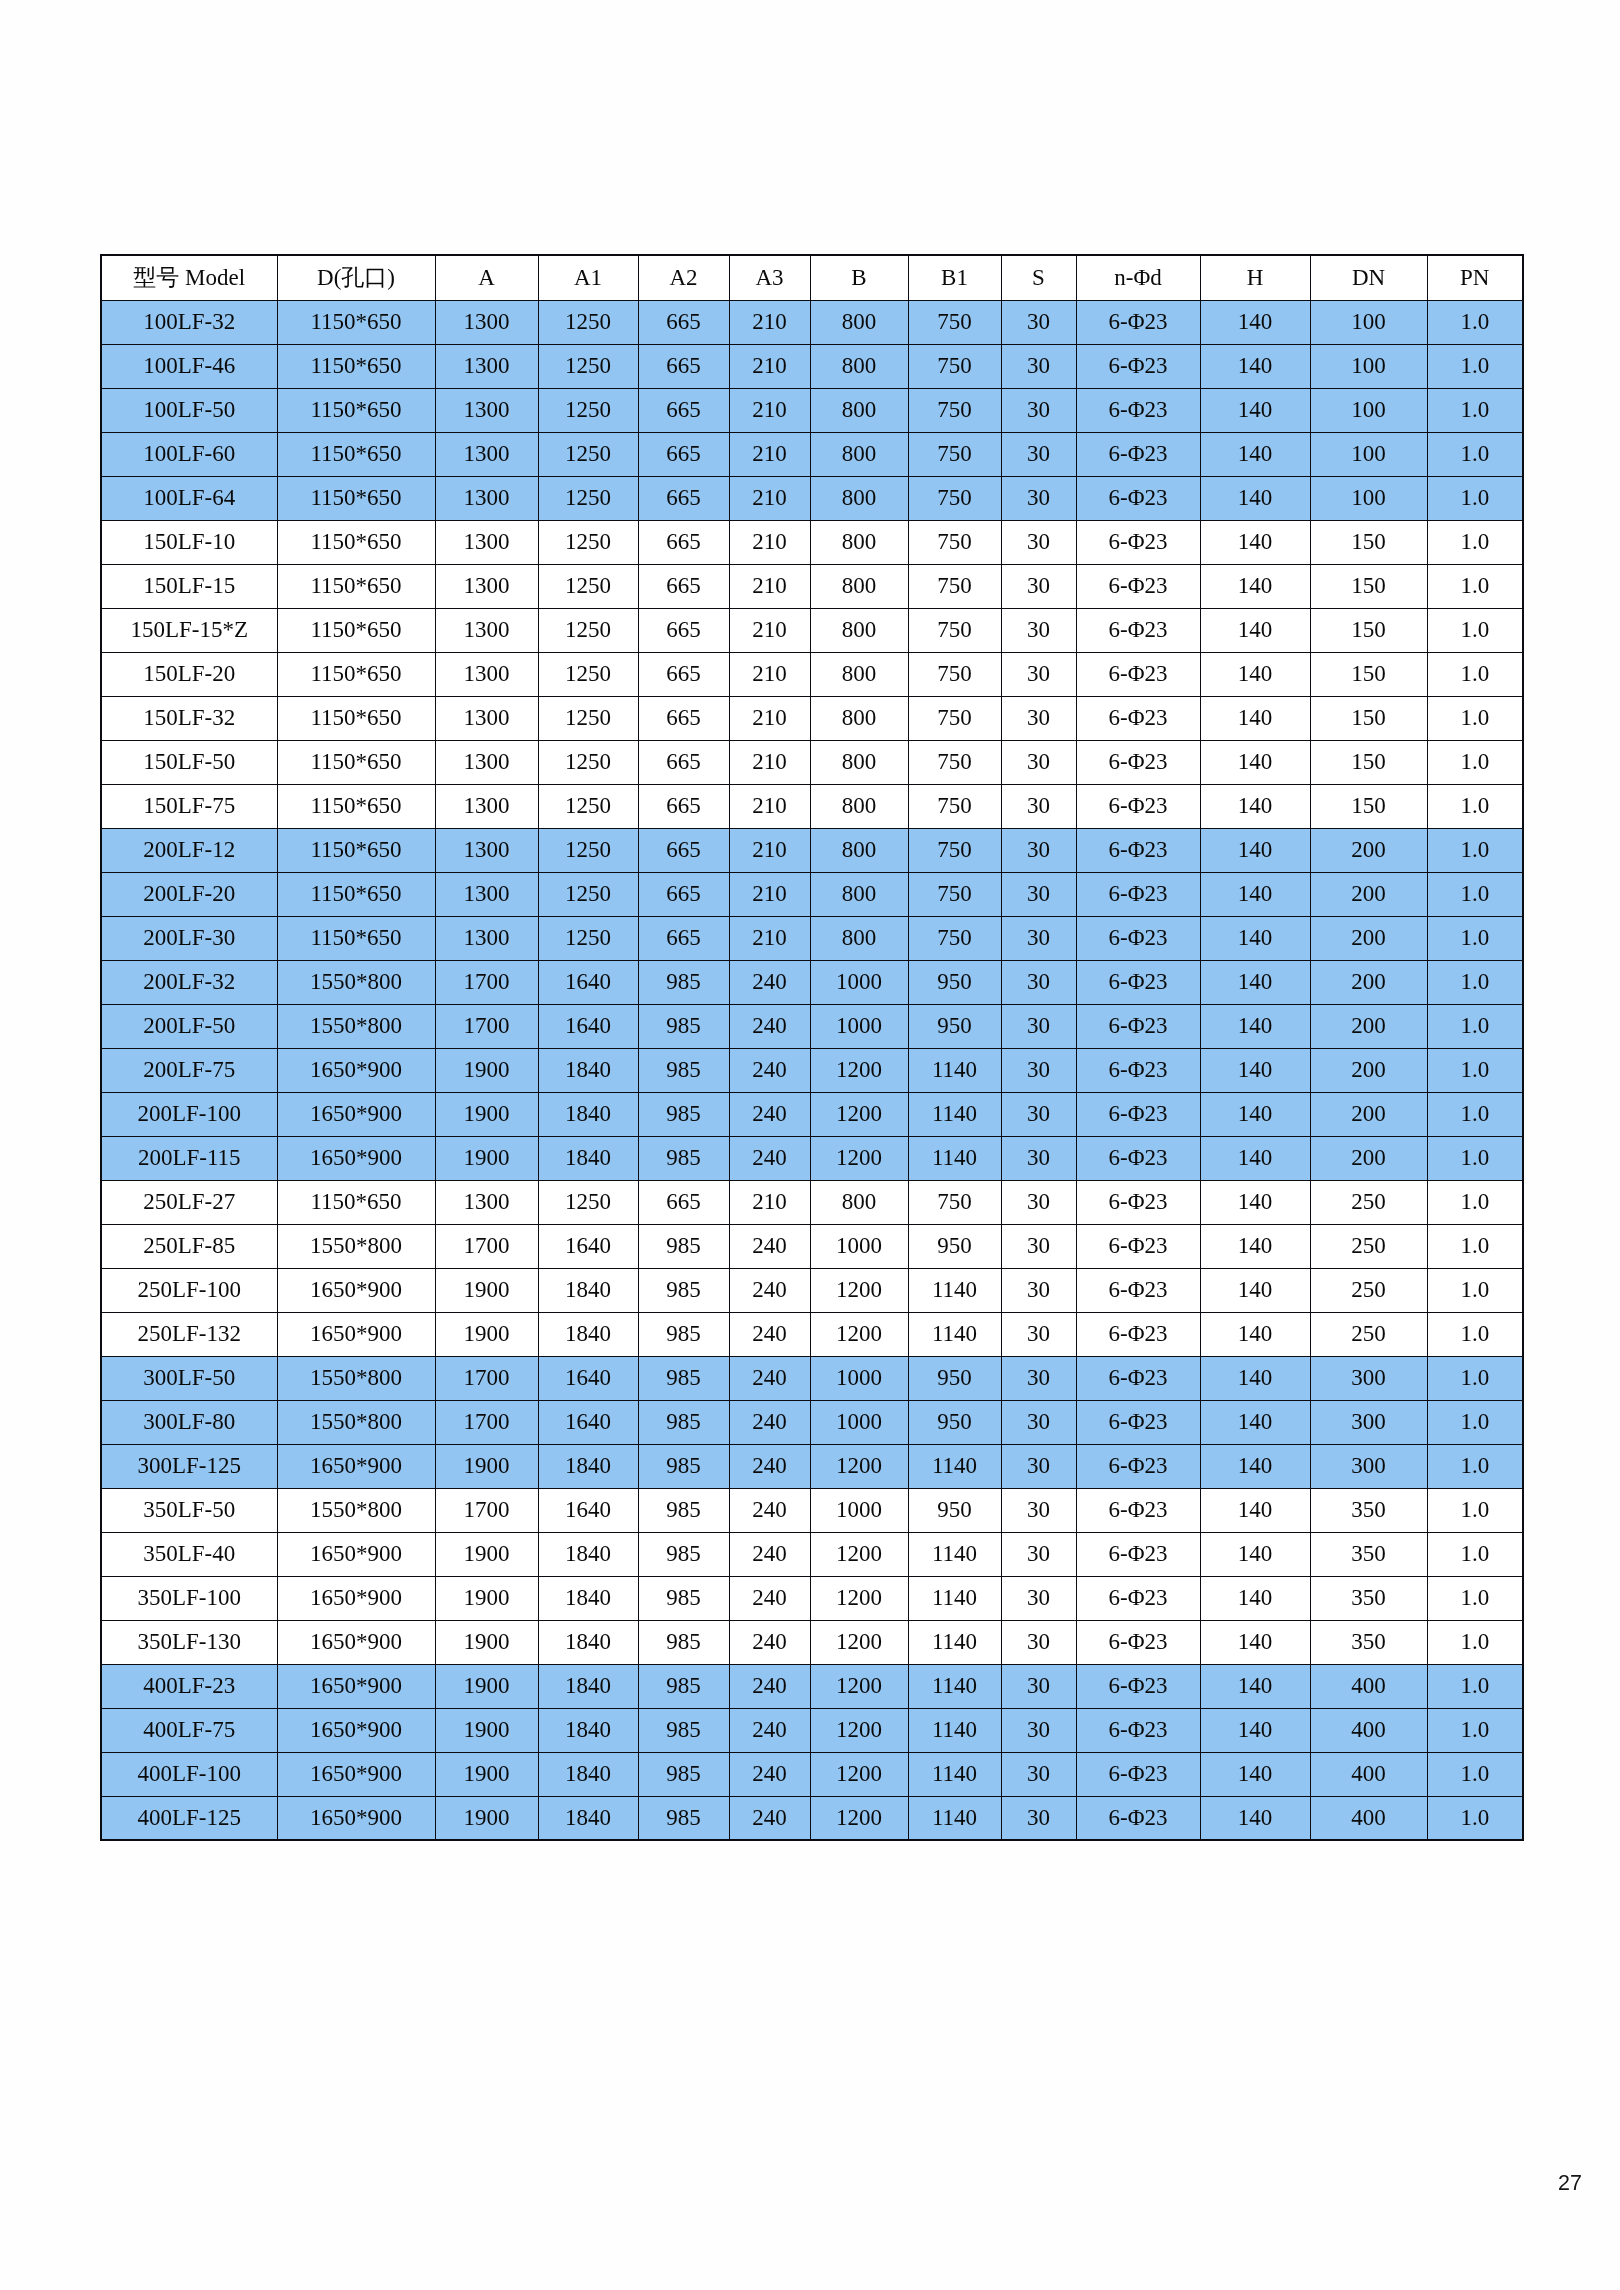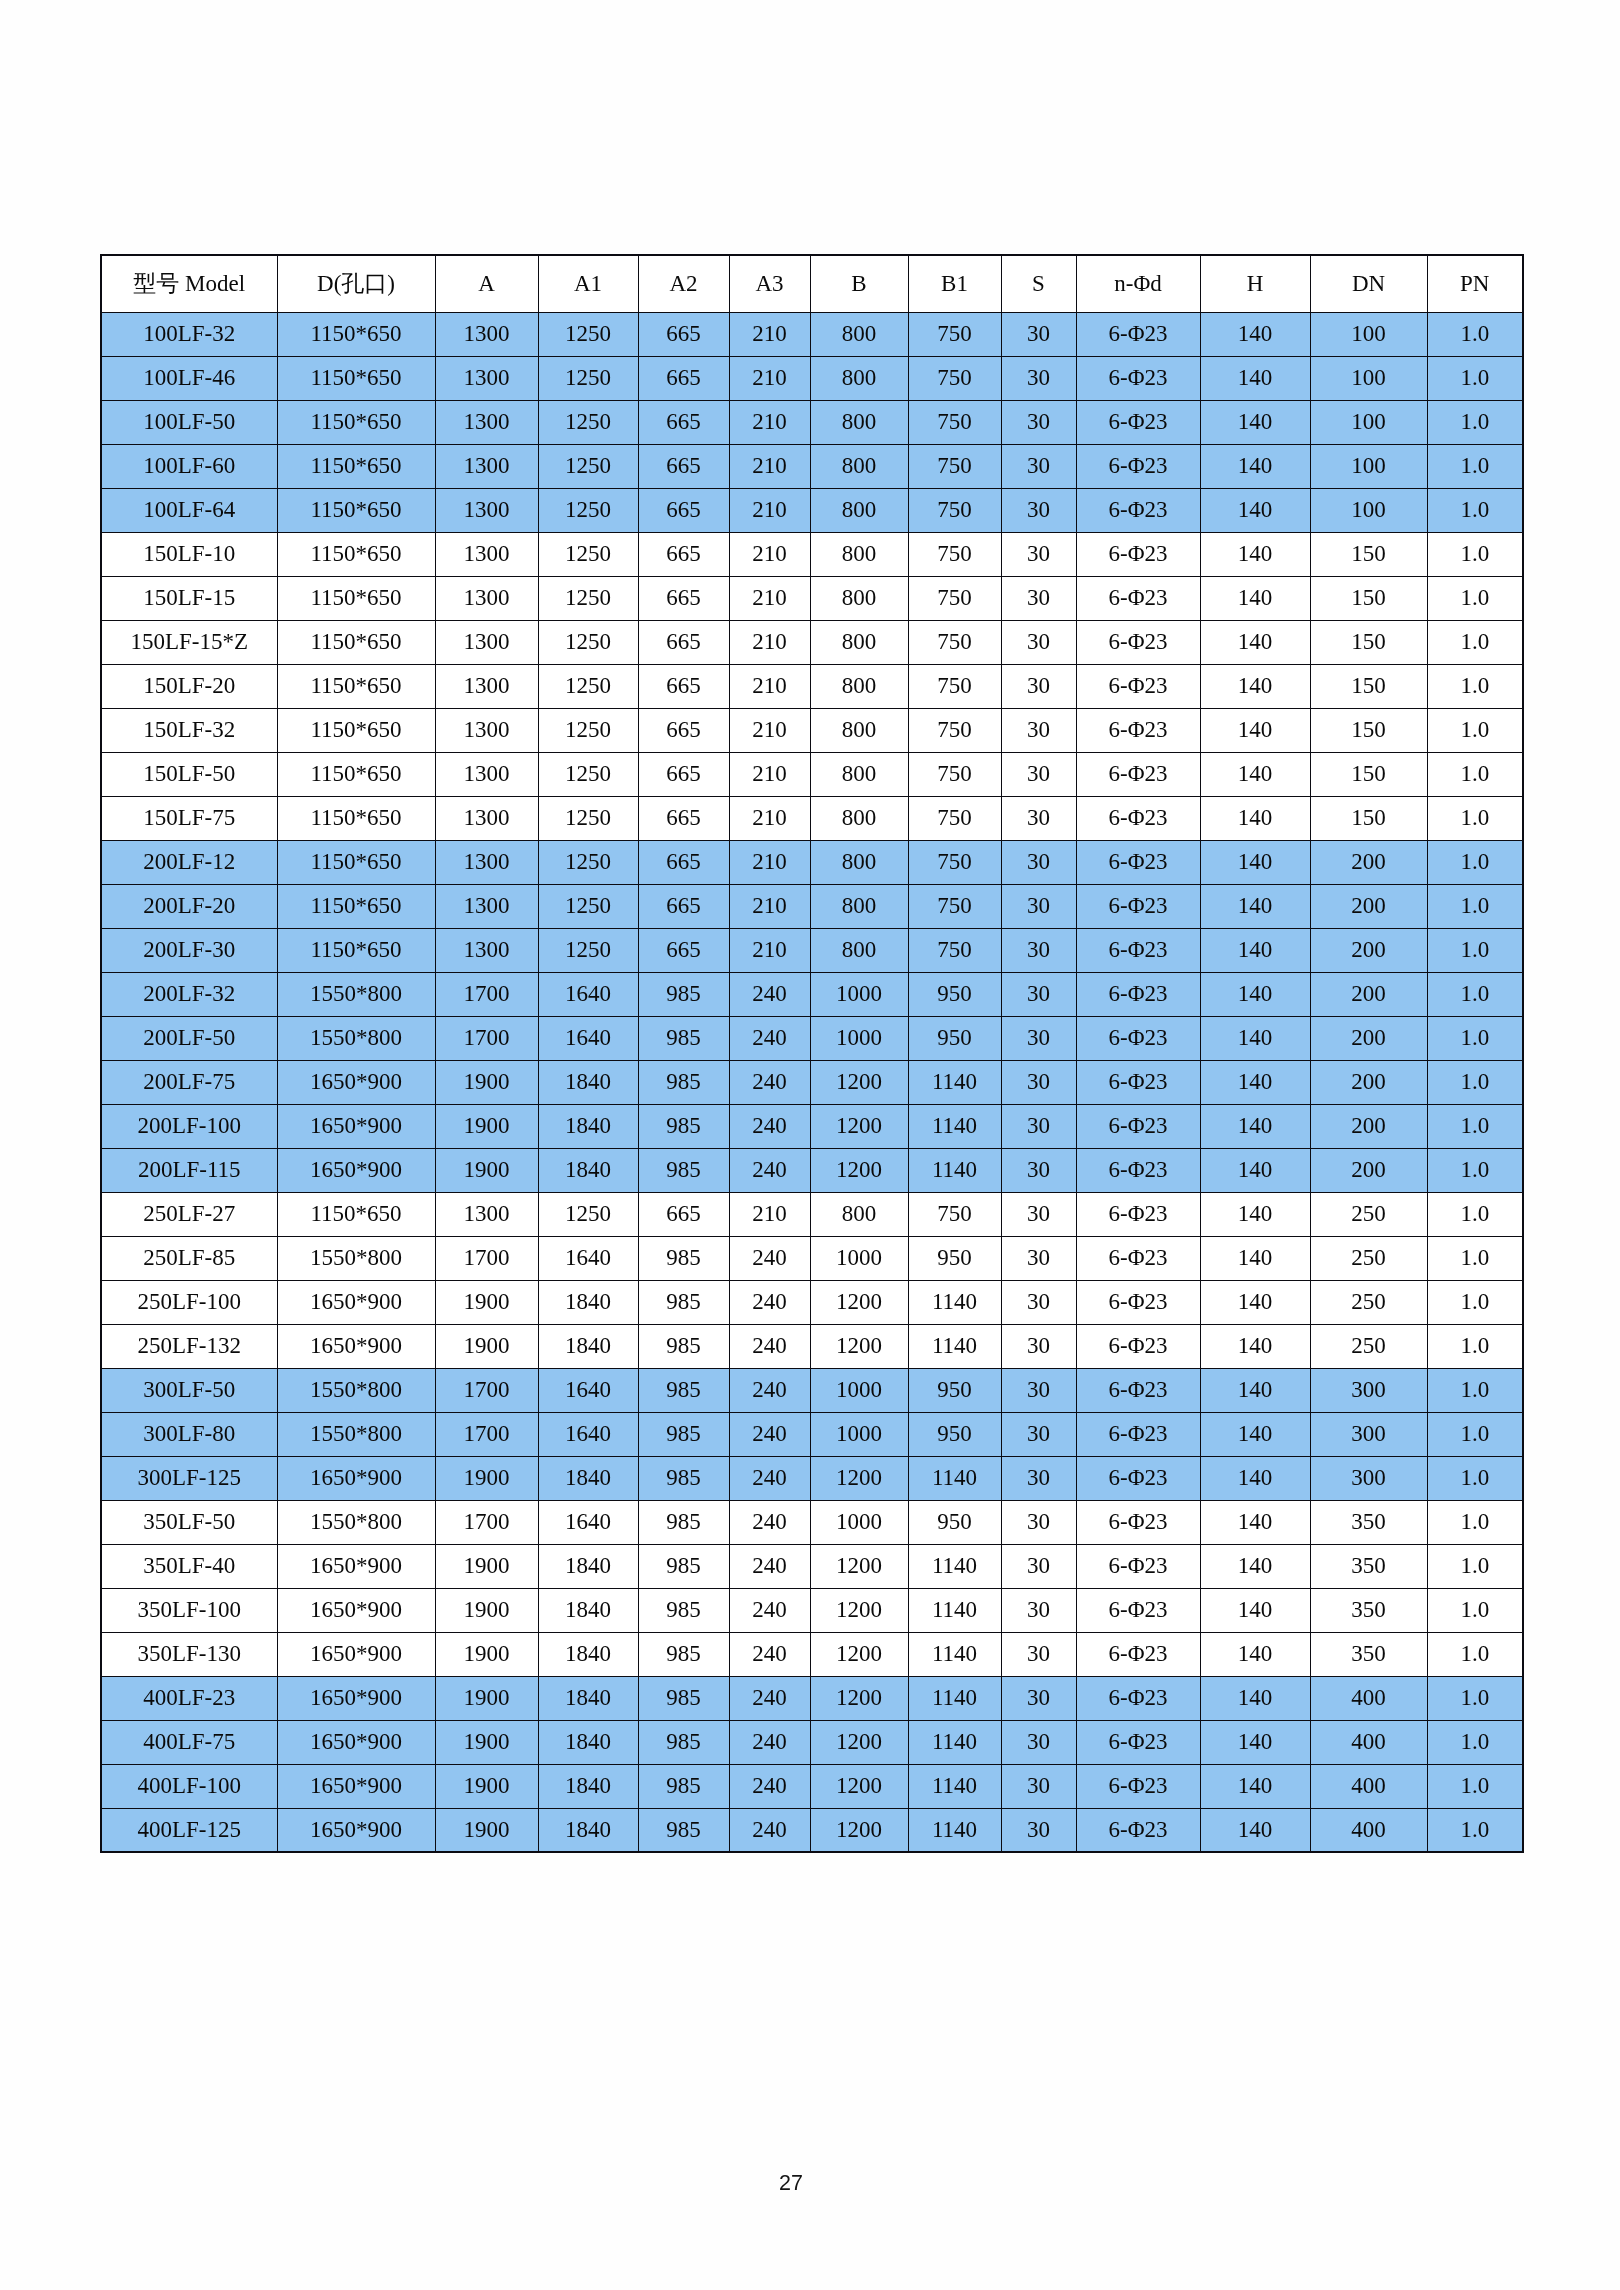--- a/index.html
+++ b/index.html
@@ -23,28 +23,28 @@
     border:1.8px solid var(--border);
     text-align:center;
     vertical-align:middle;
     font-size:23px;
     font-weight:normal;
     color:var(--ink);
     padding:0;
     white-space:nowrap;
     overflow:hidden;
   }
-  .spec-table thead tr{height:57px;background:#ffffff;}
+  .spec-table thead tr{height:45px;background:#ffffff;}
   .spec-table tbody tr{height:44px;background:#ffffff;margin-top:41px;}
   .spec-table tbody tr.hl{background:var(--hl);}
   .page-number{
     position:absolute;
     left:0;top:2171px;
     width:1582px;
-    text-align:center;
+    text-align:right;
     font-family:"Liberation Sans","DejaVu Sans",sans-serif;
     font-size:21.5px;
     color:#141414;
   }
 </style>
 </head>
 <body style="--hl: #92c5f1; --border: #0b0b12;">
 
 <div>
   <table class="spec-table">

